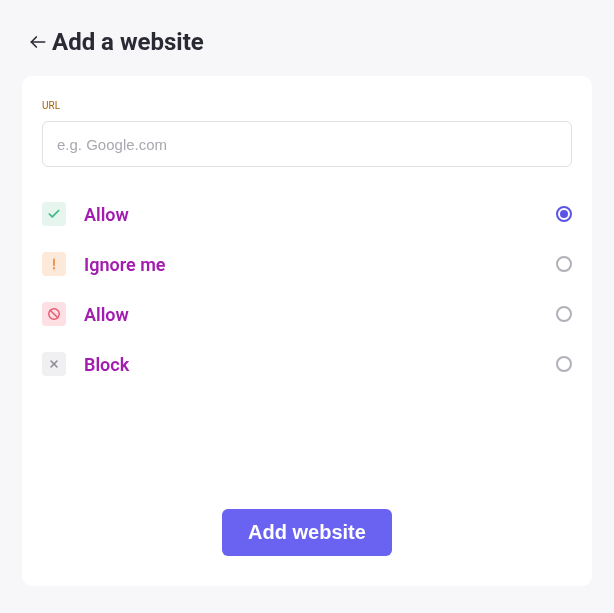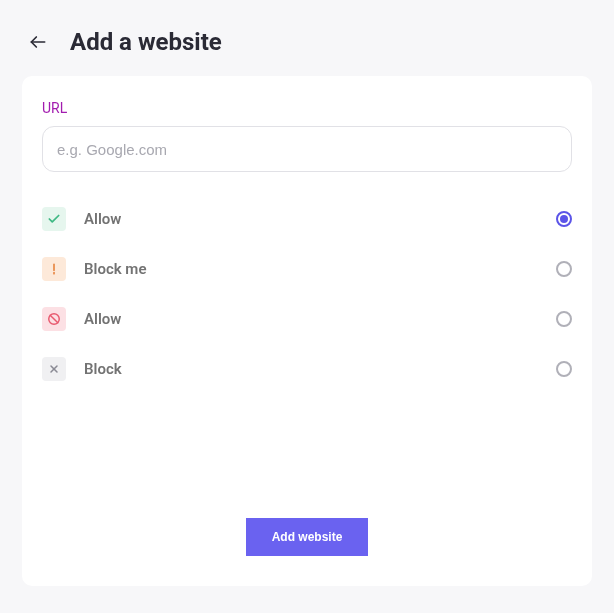--- a/index.html
+++ b/index.html
@@ -7,21 +7,21 @@
     font-family: -apple-system, BlinkMacSystemFont, 'Segoe UI', Roboto, sans-serif;
     background: #f7f7f9;
     width: 614px;
     height: 613px;
     overflow: hidden;
   }
   .header {
     display: flex;
     align-items: center;
     padding: 28px 16px 20px 28px;
-    gap: 22px;
+    gap: 4px;
   }
   .back-arrow {
     width: 20px;
     height: 20px;
     display: flex;
     align-items: center;
     justify-content: center;
     cursor: pointer;
     color: #2a2a35;
   }
@@ -33,29 +33,29 @@
   .card {
     background: #ffffff;
     margin: 0 22px;
     border-radius: 10px;
     padding: 24px 20px 30px 20px;
     height: 510px;
     display: flex;
     flex-direction: column;
   }
   .field-label {
-    font-size: 14px;
-    color: #a21caf;
+    font-size: 10px;
+    color: #a16207;
     margin-bottom: 10px;
   }
   .url-input {
     width: 100%;
     height: 46px;
     border: 1px solid #e1e1e6;
-    border-radius: 12px;
+    border-radius: 6px;
     padding: 0 14px;
     font-size: 15px;
     color: #333;
     outline: none;
   }
   .url-input::placeholder { color: #a8a8b0; }
   .options {
     margin-top: 22px;
     display: flex;
     flex-direction: column;
@@ -74,23 +74,23 @@
     align-items: center;
     justify-content: center;
     margin-right: 18px;
     flex-shrink: 0;
   }
   .icon-allow { background: #e6f6ee; color: #3fb984; }
   .icon-alert { background: #fde9d9; color: #e88b4a; }
   .icon-block { background: #fce0e4; color: #e85a6f; }
   .icon-ignore { background: #f0f0f2; color: #8a8a94; }
   .option-label {
-    font-size: 15px;
+    font-size: 18px;
     font-weight: 600;
-    color: #737373;
+    color: #a21caf;
     flex: 1;
   }
   .radio {
     width: 16px;
     height: 16px;
     border-radius: 50%;
     border: 2px solid #b0b0b8;
     position: relative;
     flex-shrink: 0;
   }
@@ -107,23 +107,23 @@
   }
   .spacer { flex: 1; }
   .footer {
     display: flex;
     justify-content: center;
   }
   .add-btn {
     background: #6a62f0;
     color: #fff;
     border: none;
-    border-radius: 0;
+    border-radius: 6px;
     padding: 12px 26px;
-    font-size: 12px;
+    font-size: 20px;
     font-weight: 600;
     cursor: pointer;
   }
 </style>
 </head>
 <body>
 
 <div class="header">
   <div class="back-arrow">
     <svg width="20" height="20" viewBox="0 0 24 24" fill="none" stroke="currentColor" stroke-width="2" stroke-linecap="round" stroke-linejoin="round">
@@ -150,21 +150,21 @@
       <div class="radio selected"></div>
     </div>
 
     <div class="option-row">
       <div class="option-icon icon-alert">
         <svg width="14" height="14" viewBox="0 0 24 24" fill="none" stroke="currentColor" stroke-width="3" stroke-linecap="round" stroke-linejoin="round">
             <line x1="12" y1="4" x2="12" y2="14"></line>
             <line x1="12" y1="18" x2="12" y2="20"></line>
           </svg>
       </div>
-      <div class="option-label">Block me</div>
+      <div class="option-label">Ignore me</div>
       <div class="radio"></div>
     </div>
 
     <div class="option-row">
       <div class="option-icon icon-block">
         <svg width="14" height="14" viewBox="0 0 24 24" fill="none" stroke="currentColor" stroke-width="2.5" stroke-linecap="round" stroke-linejoin="round">
             <circle cx="12" cy="12" r="9"></circle>
             <line x1="5.5" y1="5.5" x2="18.5" y2="18.5"></line>
           </svg>
       </div>

